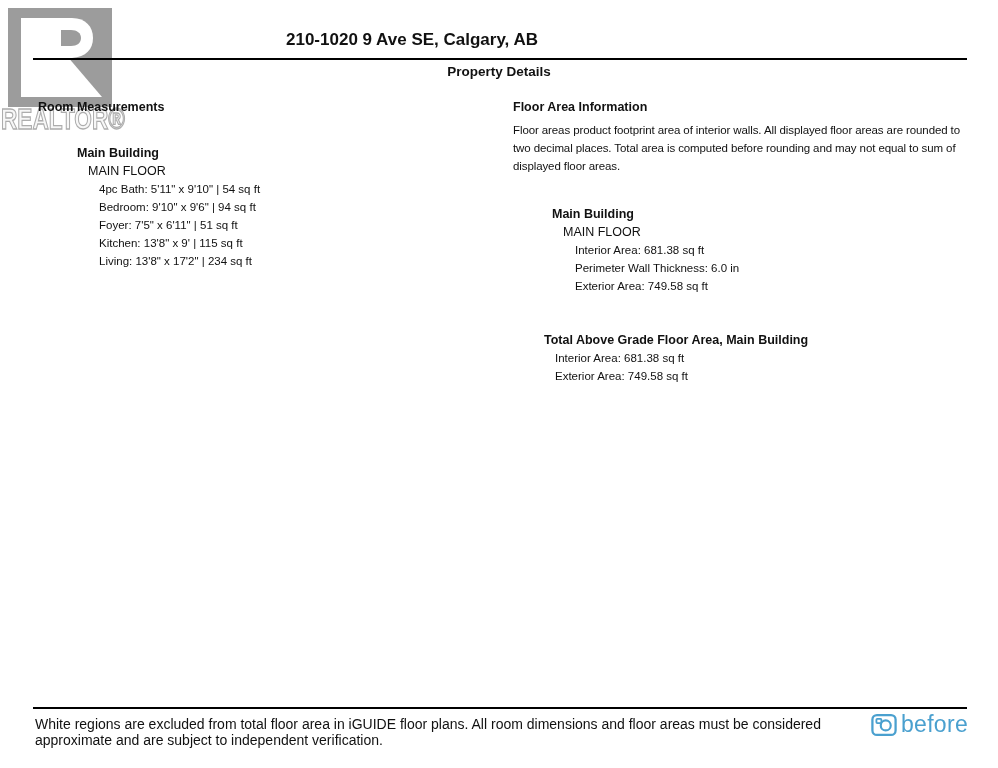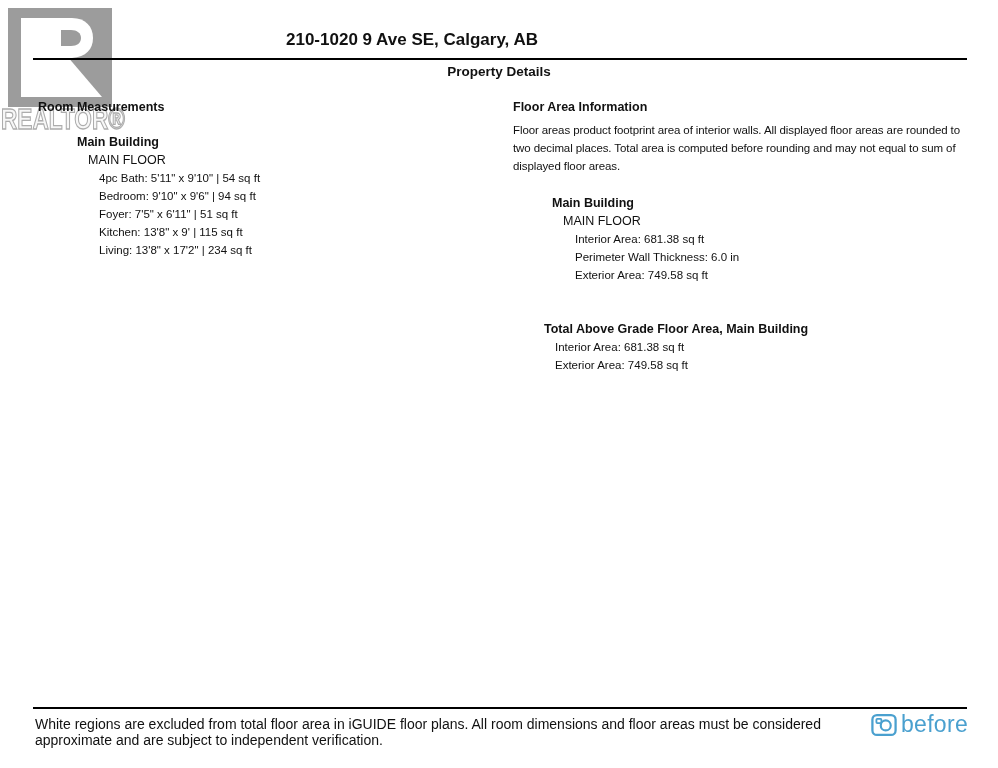--- a/index.html
+++ b/index.html
@@ -47,21 +47,21 @@
     text-align: center; font-size: 13.5px; font-weight: bold;
     z-index: 2;
   }
 
   
   .col { position: absolute; top: 100px; z-index: 1; }
   .col-left  { left: 38px;  width: 455px; }
   .col-right { left: 513px; width: 458px; }
   .sec-heading { font-size: 12.5px; font-weight: bold; margin-bottom: 7px; }
   .sec-desc { font-size: 11.5px; line-height: 18px; letter-spacing: -0.1px; }
-  .building-block { margin-left: 39px; margin-top: 19px; }
+  .building-block { margin-left: 39px; margin-top: 30px; }
   .building-name { font-size: 12.5px; font-weight: bold; line-height: 18px; }
   .floor-name { font-size: 12.5px; line-height: 18px; margin-left: 11px; }
   .room-list { margin-left: 22px; }
   .room-list div, .area-list div { font-size: 11.5px; line-height: 18px; }
   .area-list { margin-left: 23px; }
   .total-block { margin-left: 31px; margin-top: 36px; }
   .total-title { font-size: 12.5px; font-weight: bold; line-height: 18px; }
   .total-list { margin-left: 11px; }
   .total-list div { font-size: 11.5px; line-height: 18px; }
 

